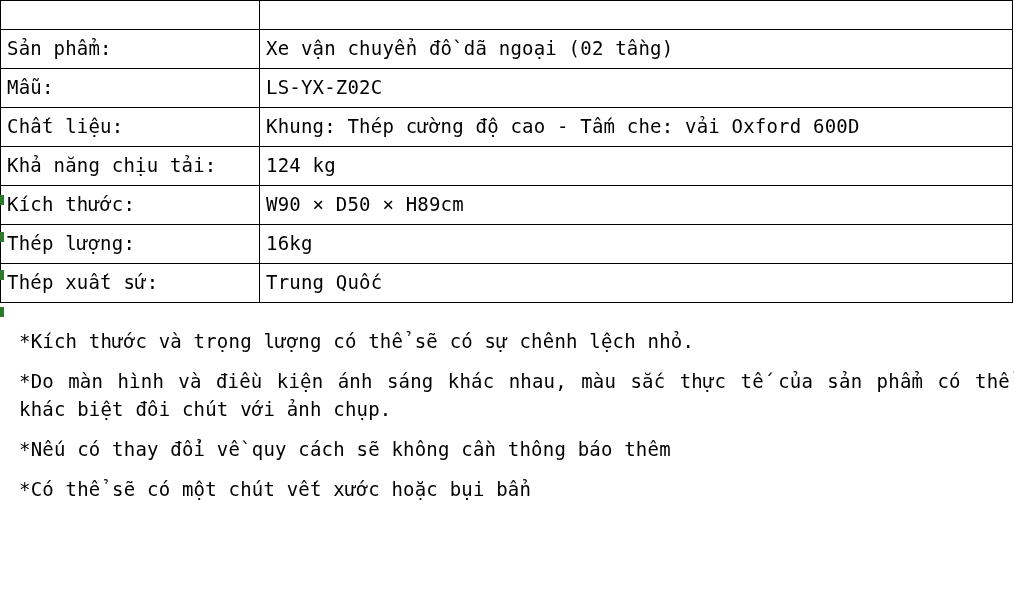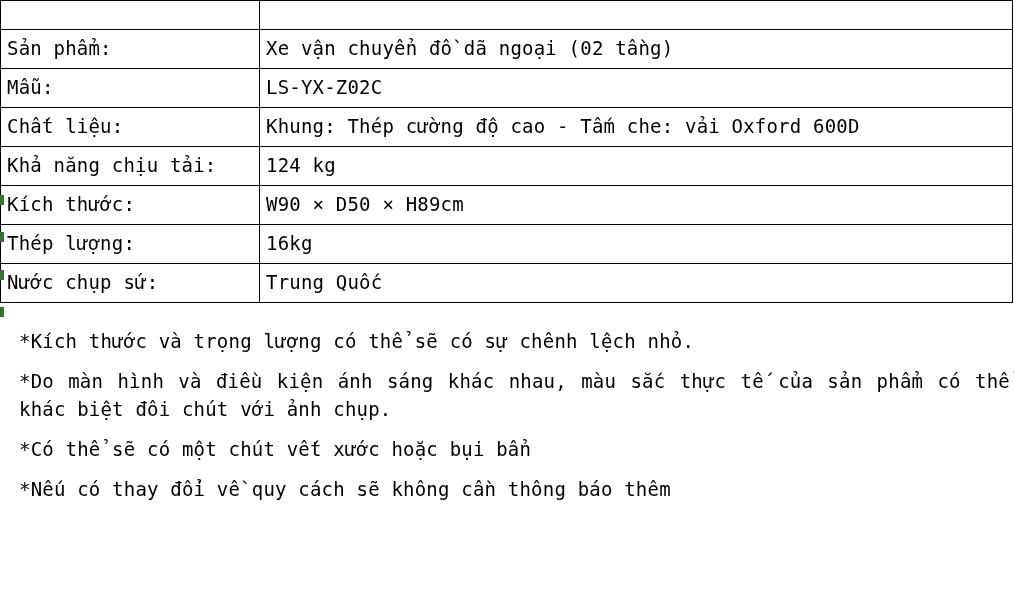--- a/index.html
+++ b/index.html
@@ -104,31 +104,31 @@
       </tr>
       <tr class="spec-row">
         <td class="label">Kích thước:</td>
         <td class="value">W90 × D50 × H89cm</td>
       </tr>
       <tr class="spec-row">
         <td class="label">Thép lượng:</td>
         <td class="value">16kg</td>
       </tr>
       <tr class="spec-row">
-        <td class="label">Nước chụp sứ:</td>
+        <td class="label">Thép xuất sứ:</td>
         <td class="value">Trung Quốc</td>
       </tr>
     </tbody>
   </table>
 
   <div class="edge-mark" style="top:195px;"></div>
   <div class="edge-mark" style="top:232px;"></div>
   <div class="edge-mark" style="top:270px;"></div>
   <div class="edge-mark" style="top:307px;"></div>
 
   <div class="notes">
     <p class="note-line">*Kích thước và trọng lượng có thể sẽ có sự chênh lệch nhỏ.</p>
     <p class="note-line note-wrap">*Do màn hình và điều kiện ánh sáng khác nhau, màu sắc thực tế của sản phẩm có thể khác biệt đôi chút với ảnh chụp.</p>
+    <p class="note-line">*Nếu có thay đổi về quy cách sẽ không cần thông báo thêm</p>
     <p class="note-line">*Có thể sẽ có một chút vết xước hoặc bụi bẩn</p>
-    <p class="note-line">*Nếu có thay đổi về quy cách sẽ không cần thông báo thêm</p>
   </div>
 
 </div>
 
 </body></html>

